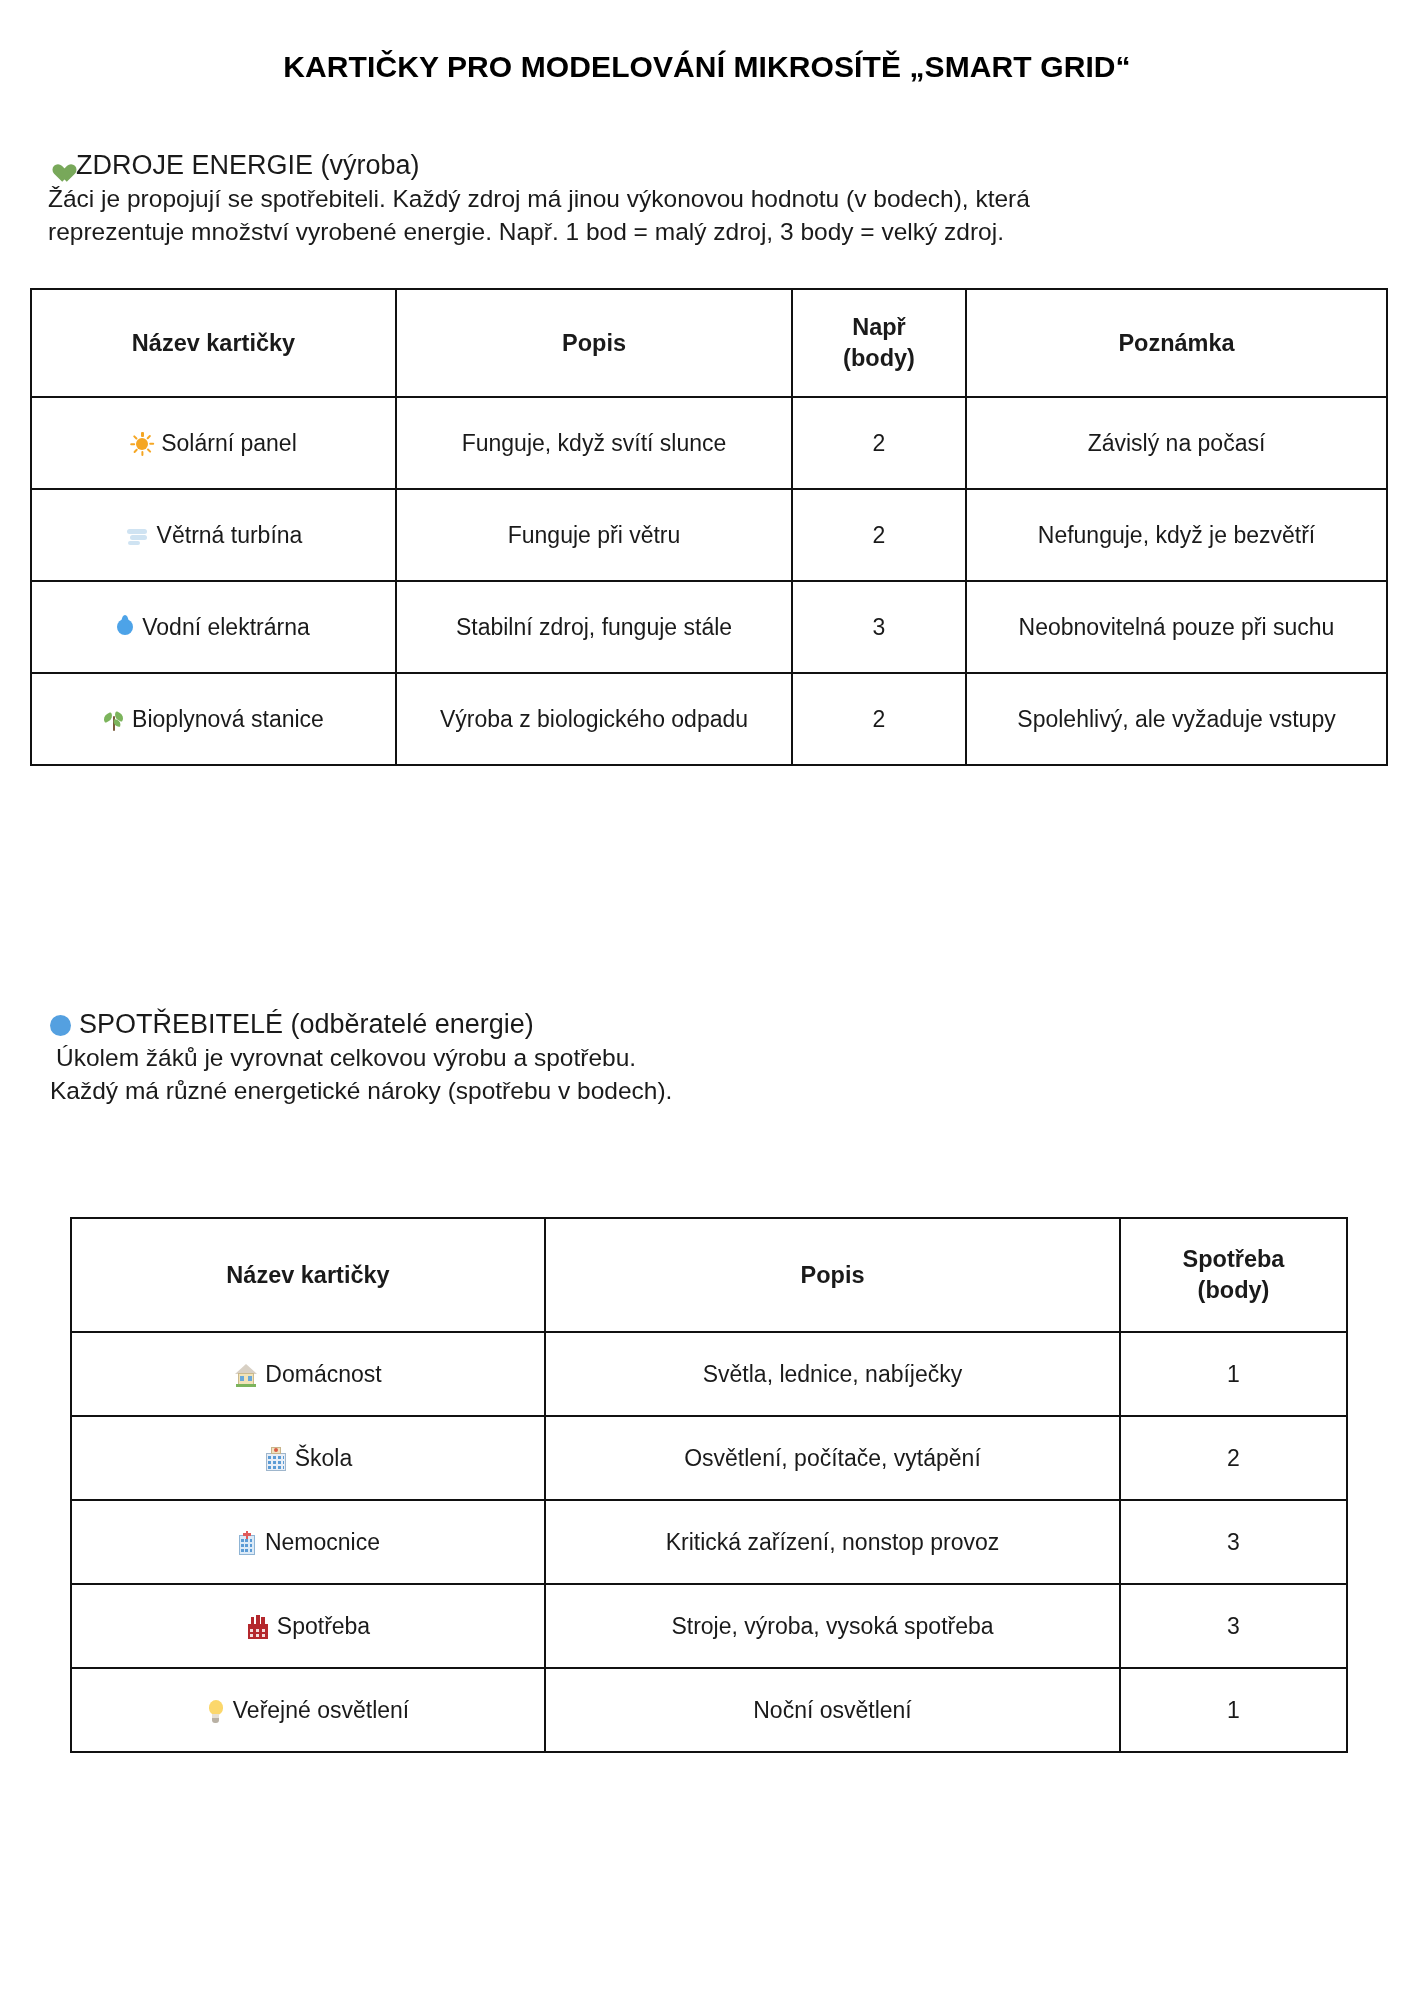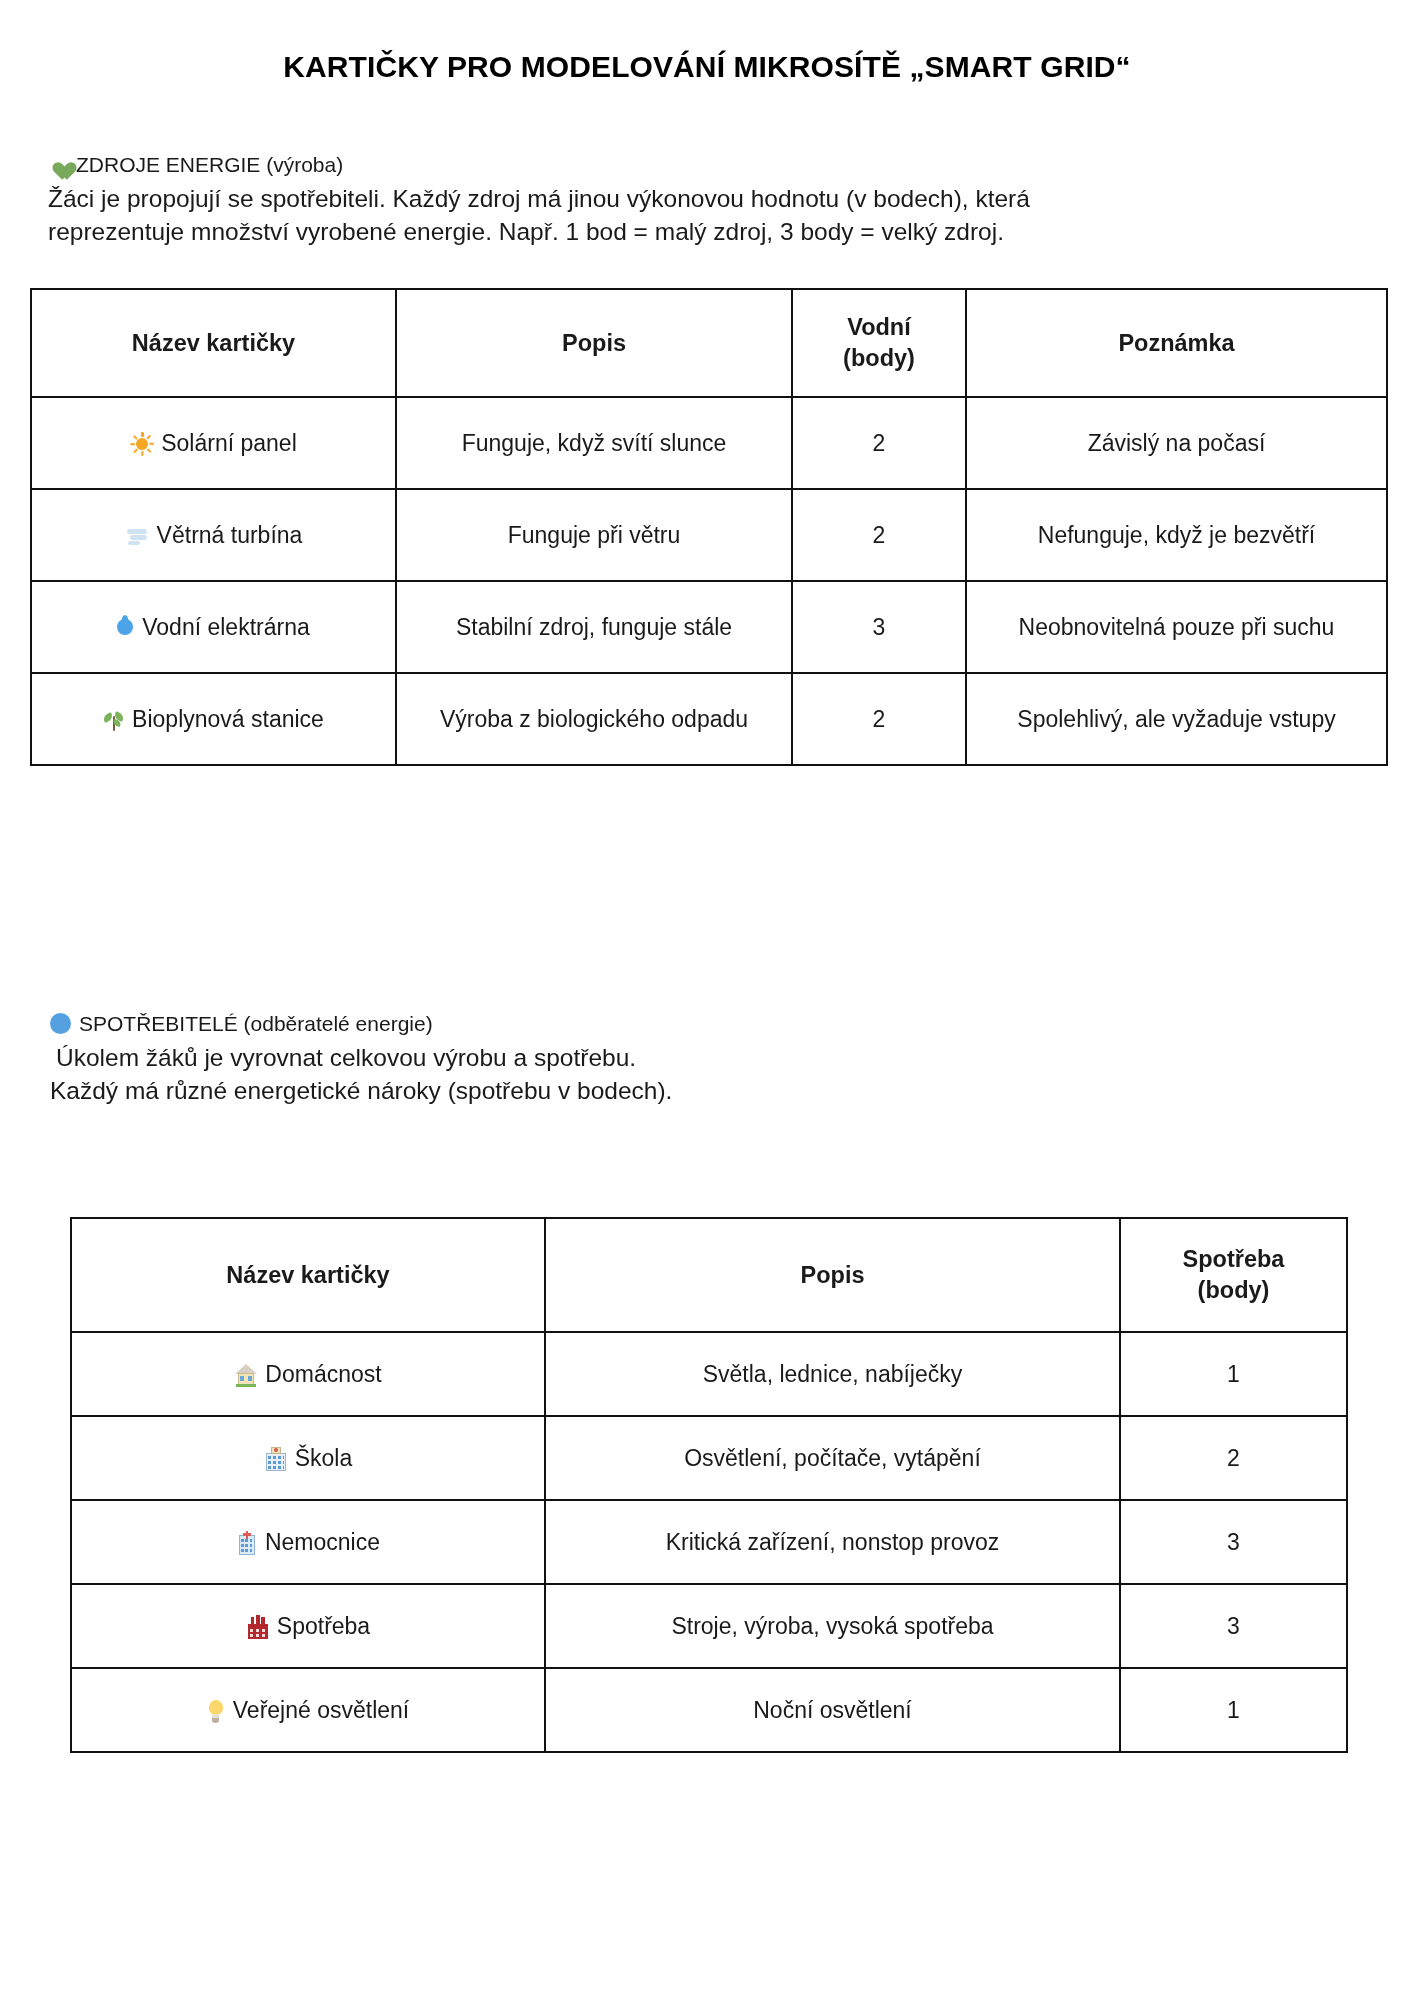--- a/index.html
+++ b/index.html
@@ -39,21 +39,21 @@
   
   .section-intro {
     position: absolute;
     left: 48px;
     width: 1300px;
   }
   .section-intro.sec1 { top: 148px; }
   .section-intro.sec2 { top: 1007px; left: 50px; }
 
   .section-heading {
-    font-size: 21px;
+    font-size: 27px;
     line-height: 34px;
     color: #1a1a1a;
     white-space: nowrap;
   }
   .heart-icon {
     position: relative;
     display: inline-block;
     width: 21px;
     height: 19px;
     vertical-align: -2px;
@@ -328,21 +328,21 @@
       <col class="c-name">
         <col class="c-desc">
         <col class="c-pts">
         <col class="c-note">
     </colgroup>
     <thead>
       <tr>
         <th>Název kartičky</th>
         <th>Popis</th>
         <th>
-          <div>Vodní</div>
+          <div>Např</div>
           <div>(body)</div>
         </th>
         <th>Poznámka</th>
       </tr>
     </thead>
     <tbody>
       <tr>
         <td class="cell-name"><span class="ico ico-sun"><span class="core"></span><span class="ray" style="transform:rotate(0deg)"></span><span class="ray" style="transform:rotate(45deg)"></span><span class="ray" style="transform:rotate(90deg)"></span><span class="ray" style="transform:rotate(135deg)"></span><span class="ray" style="transform:rotate(180deg)"></span><span class="ray" style="transform:rotate(225deg)"></span><span class="ray" style="transform:rotate(270deg)"></span><span class="ray" style="transform:rotate(315deg)"></span></span><span>Solární panel</span></td>
         <td>Funguje, když svítí slunce</td>
         <td>2</td>

